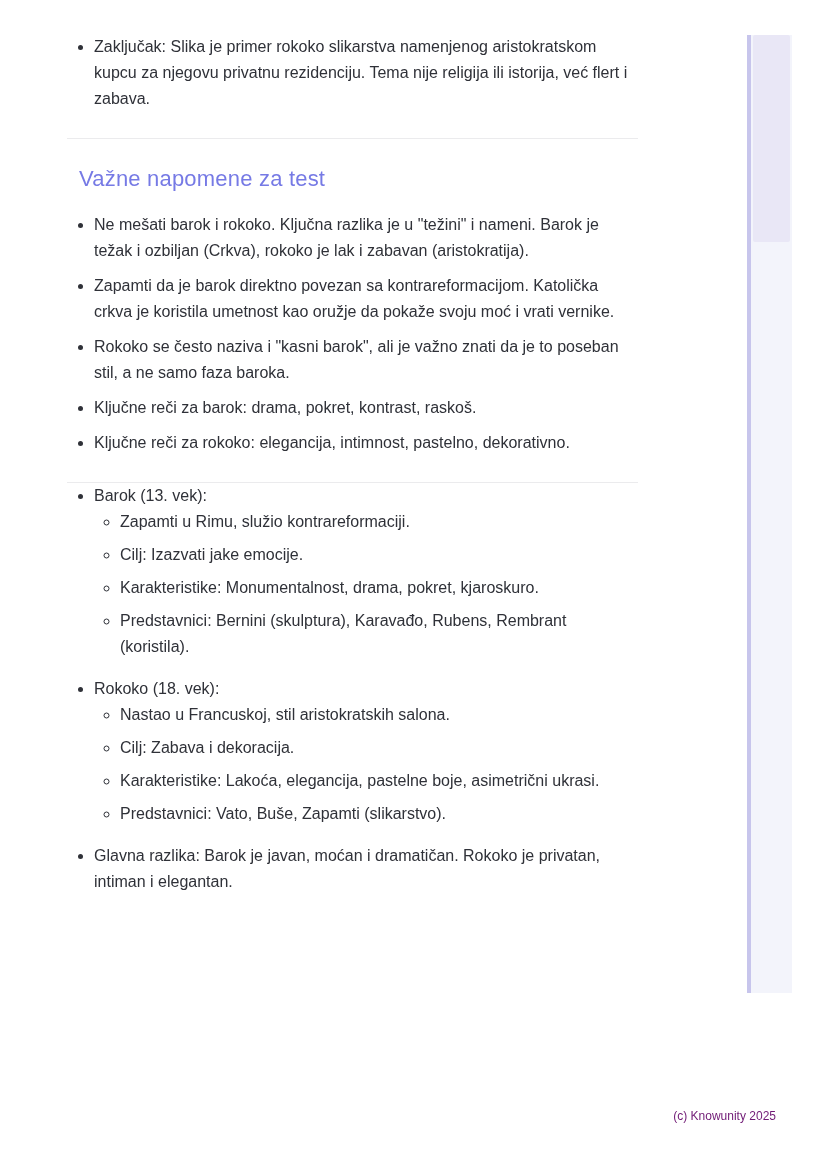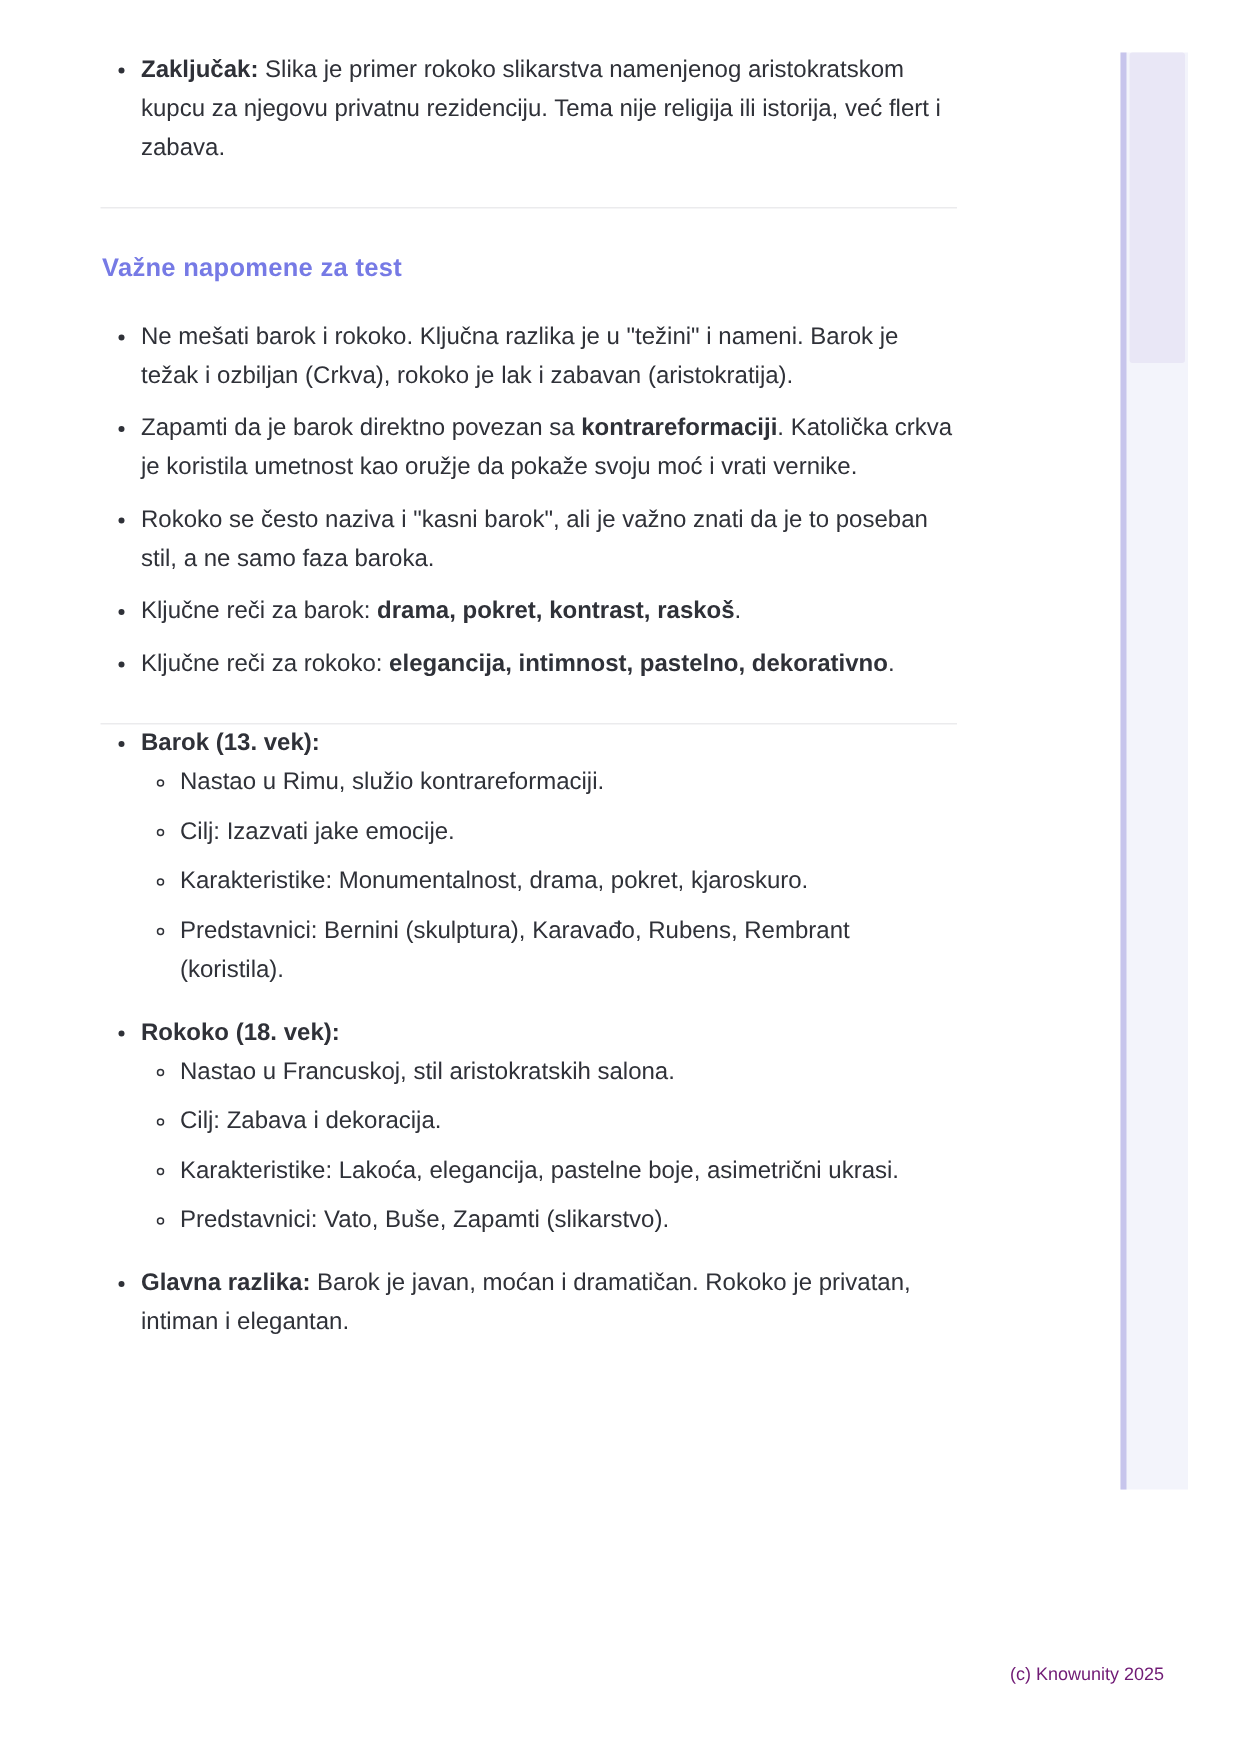--- a/index.html
+++ b/index.html
@@ -29,32 +29,32 @@
     margin-top: 0;
   }
   ul.sub > li {
     font-size: 16px;
     line-height: 26px;
     margin-bottom: 7px;
   }
   ul.intro { margin-top: 34px; list-style: disc; }
   ul.intro > li { font-size: 16px; line-height: 26px; }
   .overview > li { margin-bottom: 16px !important; }
-  strong { font-weight: bold; }
+  strong { font-weight: normal; }
   hr.divider {
     border: none;
     border-top: 1px solid #ebebed;
     margin: 26px 0 0 0;
   }
   h2.section-heading {
-    font-size: 17px;
+    font-size: 22px;
     line-height: 26px;
-    font-weight: bold;
+    font-weight: normal;
     color: #767ae5;
-    margin: 27px 0 20px 1px;
+    margin: 27px 0 20px 12px;
     letter-spacing: 0.2px;
   }
   .scroll-track {
     position: absolute;
     left: 747px; top: 35px;
     width: 45px; height: 958px;
     background: #f3f4fb;
   }
   .scroll-line {
     position: absolute;
@@ -87,33 +87,33 @@
   <ul class="intro">
       <li><strong>Zaključak:</strong><span> Slika je primer rokoko slikarstva namenjenog aristokratskom kupcu za njegovu privatnu rezidenciju. Tema nije religija ili istorija, već flert i zabava.</span></li>
     </ul>
 
   <hr class="divider">
 
   <section>
     <h2 class="section-heading">Važne napomene za test</h2>
     <ul class="top-level">
         <li><span>Ne mešati barok i rokoko. Ključna razlika je u "težini" i nameni. Barok je težak i ozbiljan (Crkva), rokoko je lak i zabavan (aristokratija).</span></li>
-        <li><span>Zapamti da je barok direktno povezan sa </span><strong>kontrareformaciji</strong><span>. Katolička crkva je koristila umetnost kao oružje da pokaže svoju moć i vrati vernike.</span></li>
+        <li><span>Zapamti da je barok direktno povezan sa </span><strong>kontrareformacijom</strong><span>. Katolička crkva je koristila umetnost kao oružje da pokaže svoju moć i vrati vernike.</span></li>
         <li><span>Rokoko se često naziva i "kasni barok", ali je važno znati da je to poseban stil, a ne samo faza baroka.</span></li>
         <li><span>Ključne reči za barok: </span><strong>drama, pokret, kontrast, raskoš</strong><span>.</span></li>
         <li><span>Ključne reči za rokoko: </span><strong>elegancija, intimnost, pastelno, dekorativno</strong><span>.</span></li>
       </ul>
   </section>
 
   <hr class="divider">
 
   <section>
     <ul class="top-level overview">
         <li><strong>Barok (13. vek):</strong><ul class="sub">
-            <li>Nastao u Rimu, služio kontrareformaciji.</li>
+            <li>Zapamti u Rimu, služio kontrareformaciji.</li>
             <li>Cilj: Izazvati jake emocije.</li>
             <li>Karakteristike: Monumentalnost, drama, pokret, kjaroskuro.</li>
             <li>Predstavnici: Bernini (skulptura), Karavađo, Rubens, Rembrant (koristila).</li>
           </ul></li>
         <li><strong>Rokoko (18. vek):</strong><ul class="sub">
             <li>Nastao u Francuskoj, stil aristokratskih salona.</li>
             <li>Cilj: Zabava i dekoracija.</li>
             <li>Karakteristike: Lakoća, elegancija, pastelne boje, asimetrični ukrasi.</li>
             <li>Predstavnici: Vato, Buše, Zapamti (slikarstvo).</li>
           </ul></li>

